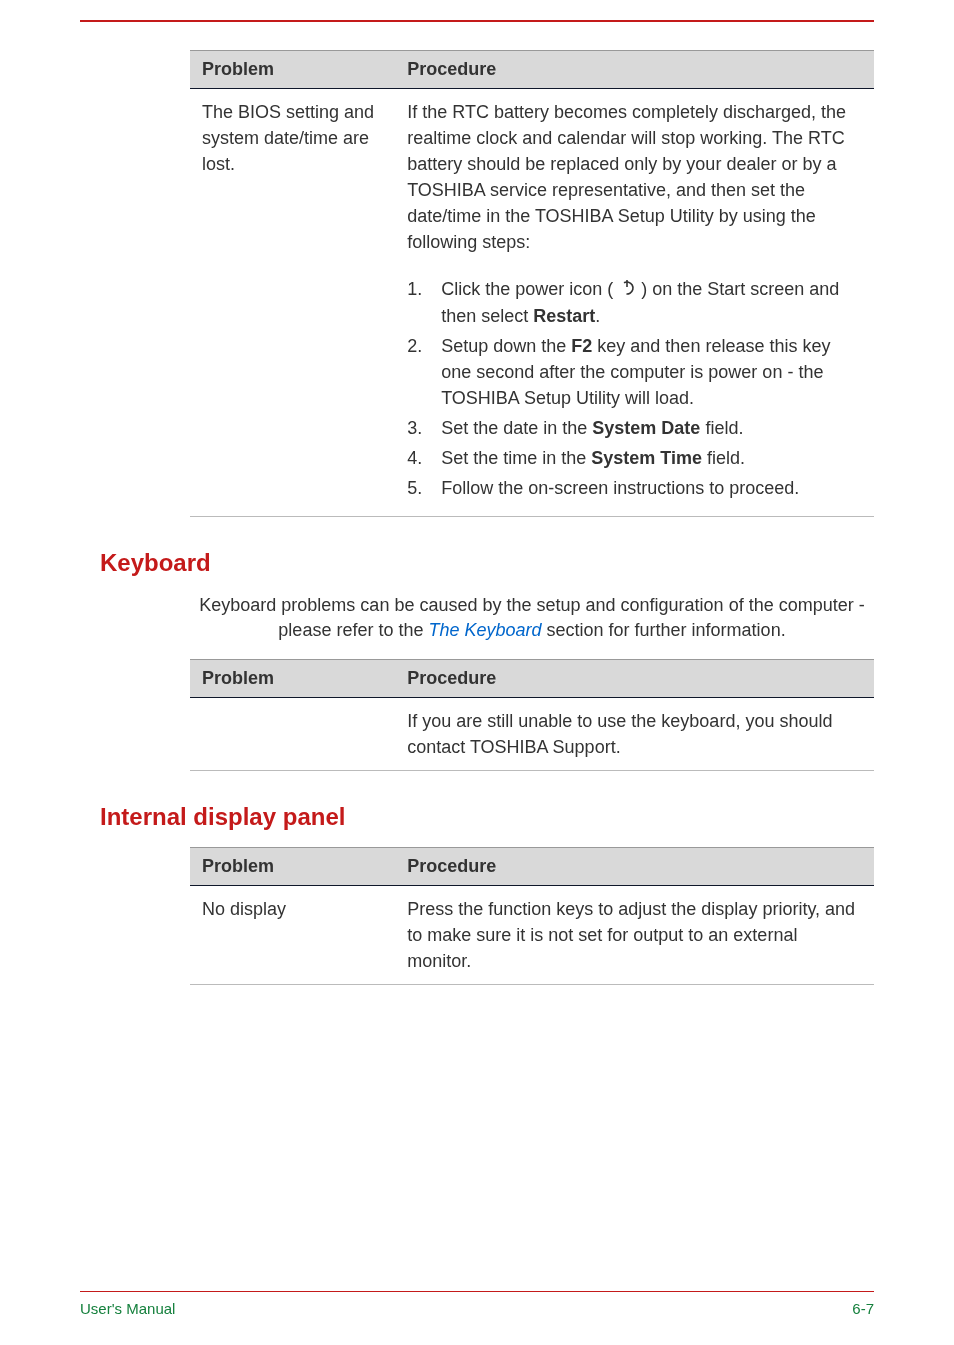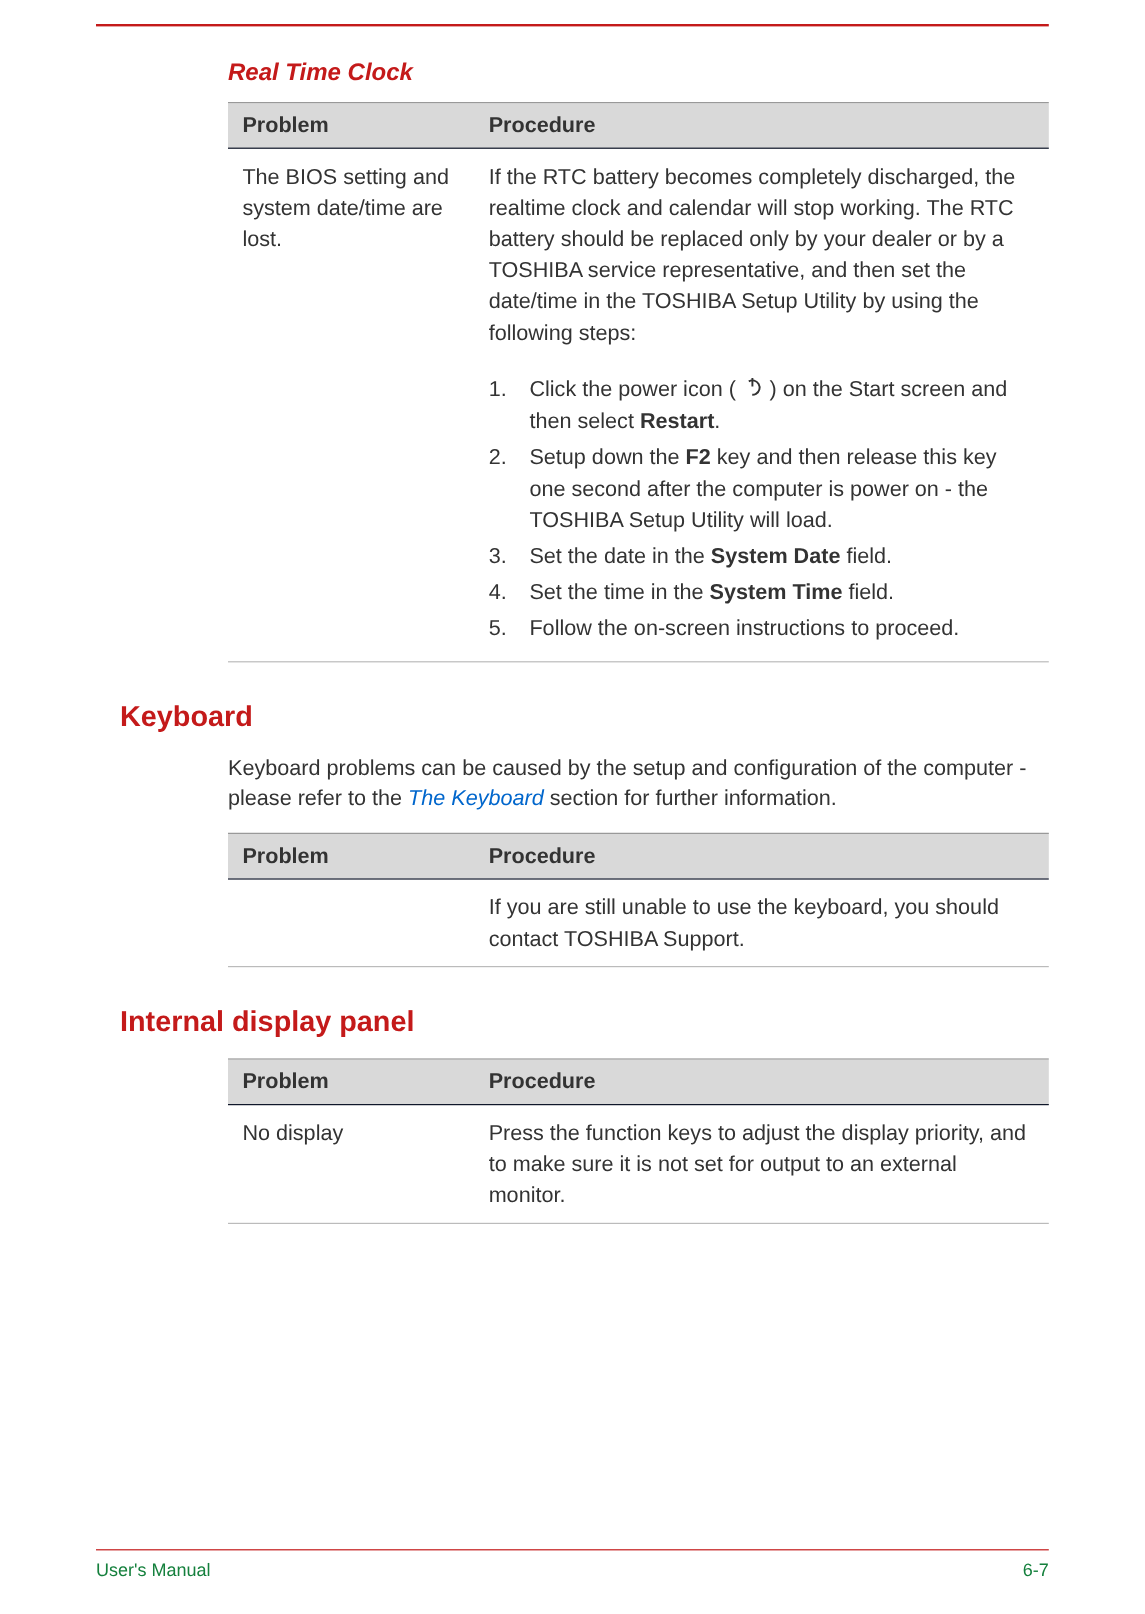--- a/index.html
+++ b/index.html
@@ -37,20 +37,21 @@
     color: #c41a1a;
     margin-left: 20px;
     margin-top: 32px;
     margin-bottom: 16px;
   }
   .intro-text {
     font-size: 18px;
     line-height: 1.4;
     color: #333;
     margin-bottom: 16px;
+    text-align: center;
   }
   .link {
     color: #0066cc;
     font-style: italic;
   }
   table.prob {
     width: 100%;
     border-collapse: collapse;
     font-size: 18px;
     color: #333;
@@ -108,21 +109,20 @@
   .no-bottom-border td {
     border-bottom: none !important;
   }
 </style>
 </head>
 <body>
 
 <div class="top-rule"></div>
 
 <div class="section">
-  <div class="italic-red-sub">Real Time Clock</div>
   <table class="prob">
     <thead>
       <tr>
         <th>Problem</th>
         <th>Procedure</th>
       </tr>
     </thead>
     <tbody>
       <tr class="no-bottom-border">
         <td class="col1">The BIOS setting and system date/time are lost.</td>

